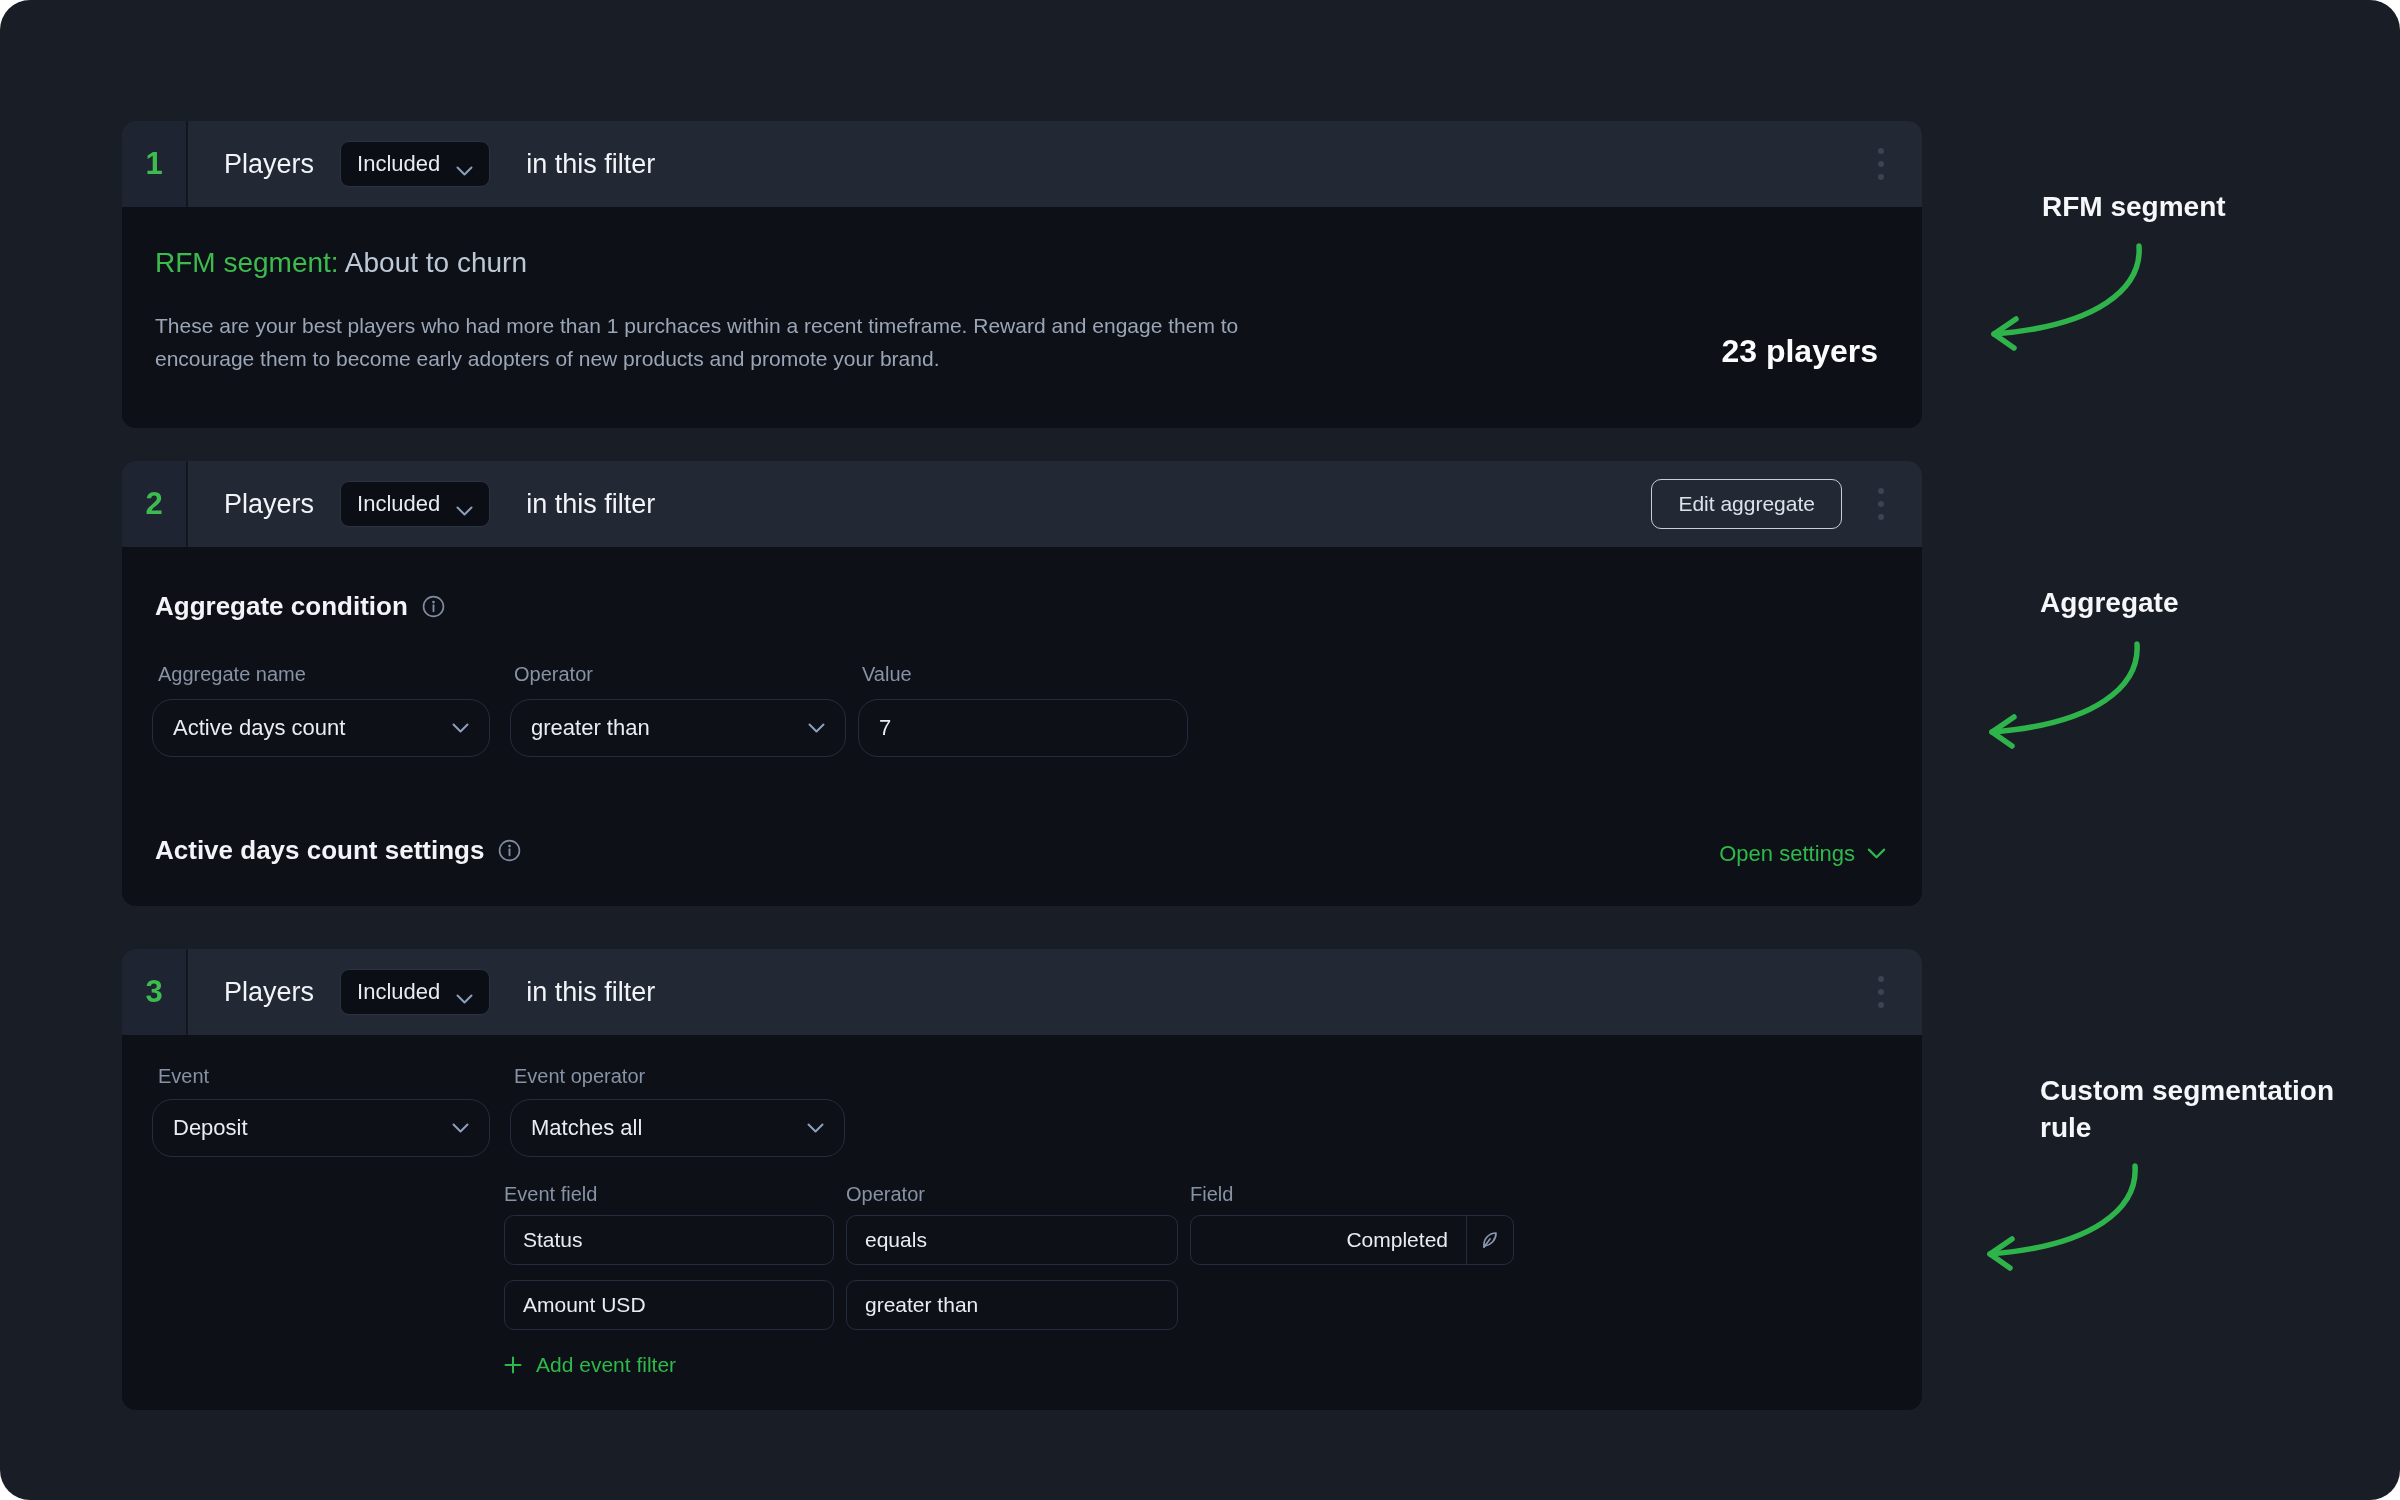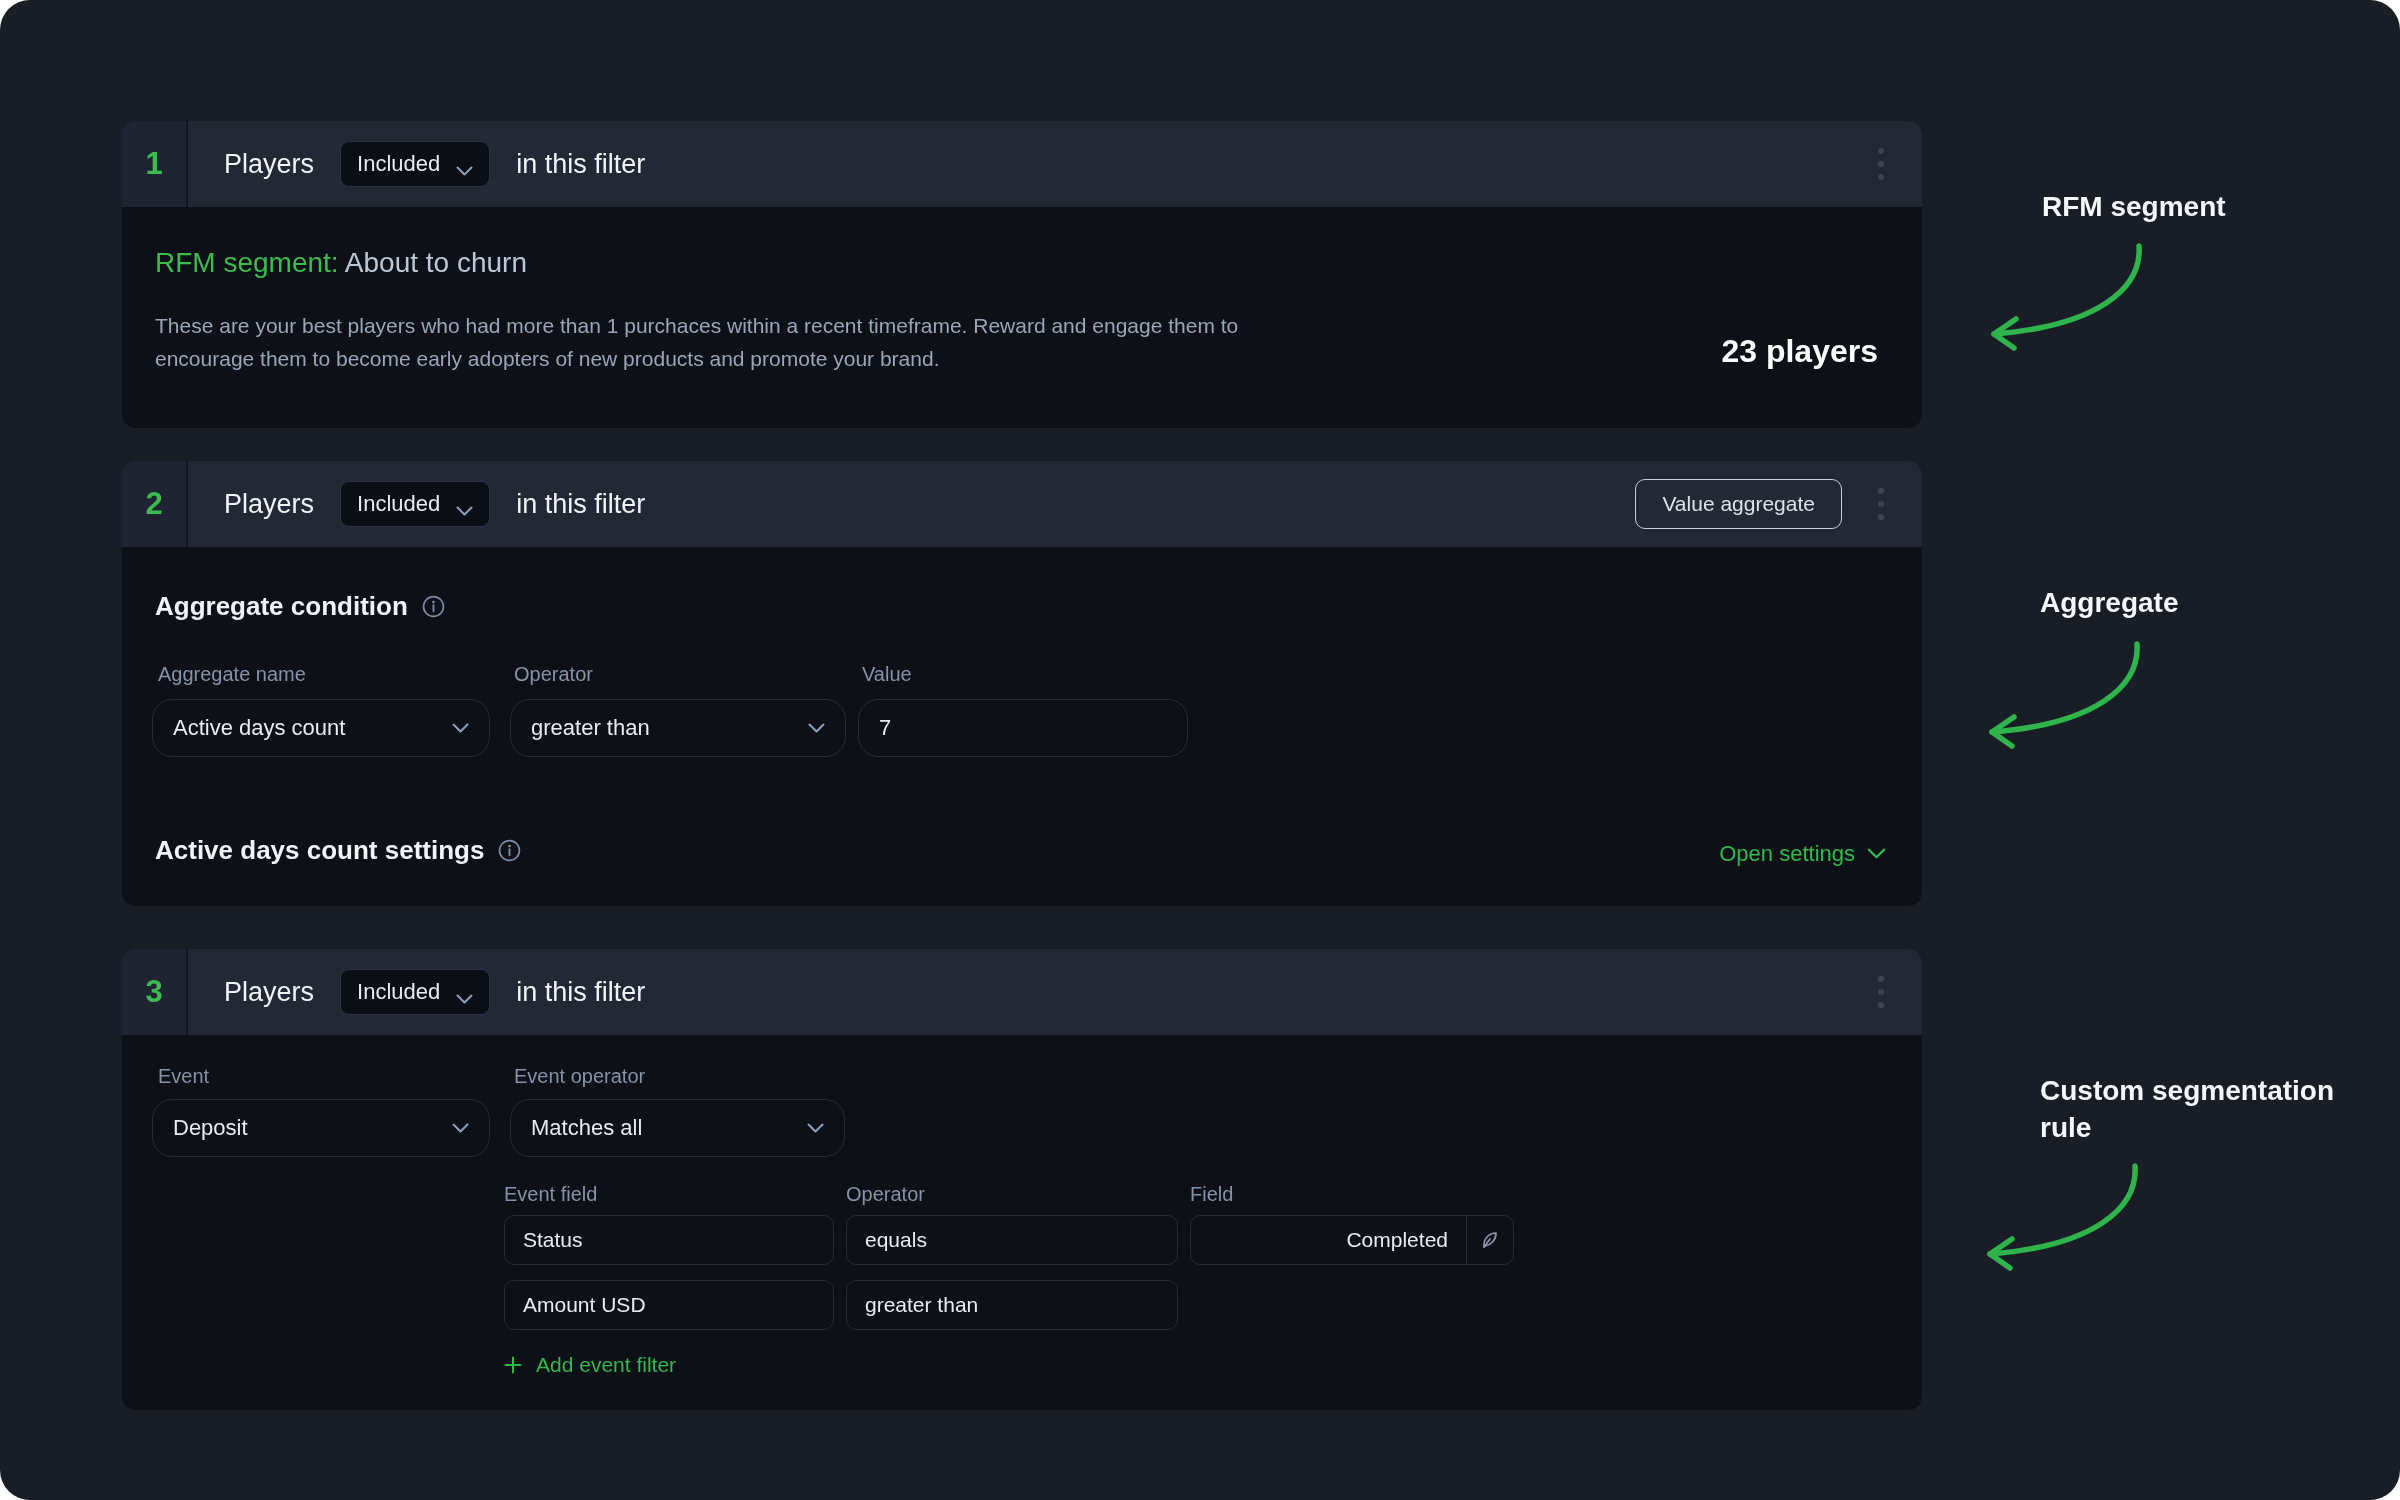--- a/index.html
+++ b/index.html
@@ -24,21 +24,21 @@
     border-right:2px solid #12161f;display:flex;align-items:center;justify-content:center;
     color:#3cbb4e;font-size:31px;font-weight:600;
   }
   .hdr-title{color:#f2f4f8;font-size:27px;margin-left:36px;}
   .pill{
     margin-left:26px;display:flex;align-items:flex-end;gap:16px;
     background:#0b0e14;border:1.5px solid #2b3342;border-radius:9px;
     padding:9px 16px;cursor:pointer;
   }
   .pill span{color:#e8ecf1;font-size:22px;}
-  .hdr-suffix{color:#f2f4f8;font-size:27px;margin-left:26px;}
+  .hdr-suffix{color:#f2f4f8;font-size:27px;margin-left:36px;}
   .hdr-right{margin-left:auto;display:flex;align-items:center;gap:28px;padding-right:30px;}
   .edit-btn{
     background:transparent;border:1.5px solid #c7cfdb;border-radius:10px;
     color:#dde2ea;font-size:21px;padding:12px 26px;cursor:pointer;
     font-family:inherit;
   }
   .kebab{display:flex;flex-direction:column;gap:7px;padding:6px 8px;cursor:pointer;}
   .kebab i{width:6px;height:6px;border-radius:50%;background:#3c4452;display:block;}
   .card-body{position:relative;}
   
@@ -134,21 +134,21 @@
       </div>
       <span class="hdr-title">Players</span>
       <div class="pill">
         <span>Included</span>
         <svg width="17" height="11" viewBox="0 0 17 11">
             <path d="M1.5 1.5 L8.5 8.5 L15.5 1.5" fill="none" stroke="#8ca0be" stroke-width="2" stroke-linecap="round" stroke-linejoin="round"></path>
           </svg>
       </div>
       <span class="hdr-suffix">in this filter</span>
       <div class="hdr-right">
-        <button class="edit-btn">Value aggregate</button>
+        <button class="edit-btn">Edit aggregate</button>
         <div class="kebab">
             <i></i>
             <i></i>
             <i></i>
           </div>
       </div>
     </div>
     <div class="card-body" style="height:359px;">
       <div class="section-title" style="top:44px;">
         <span>Aggregate condition</span>

